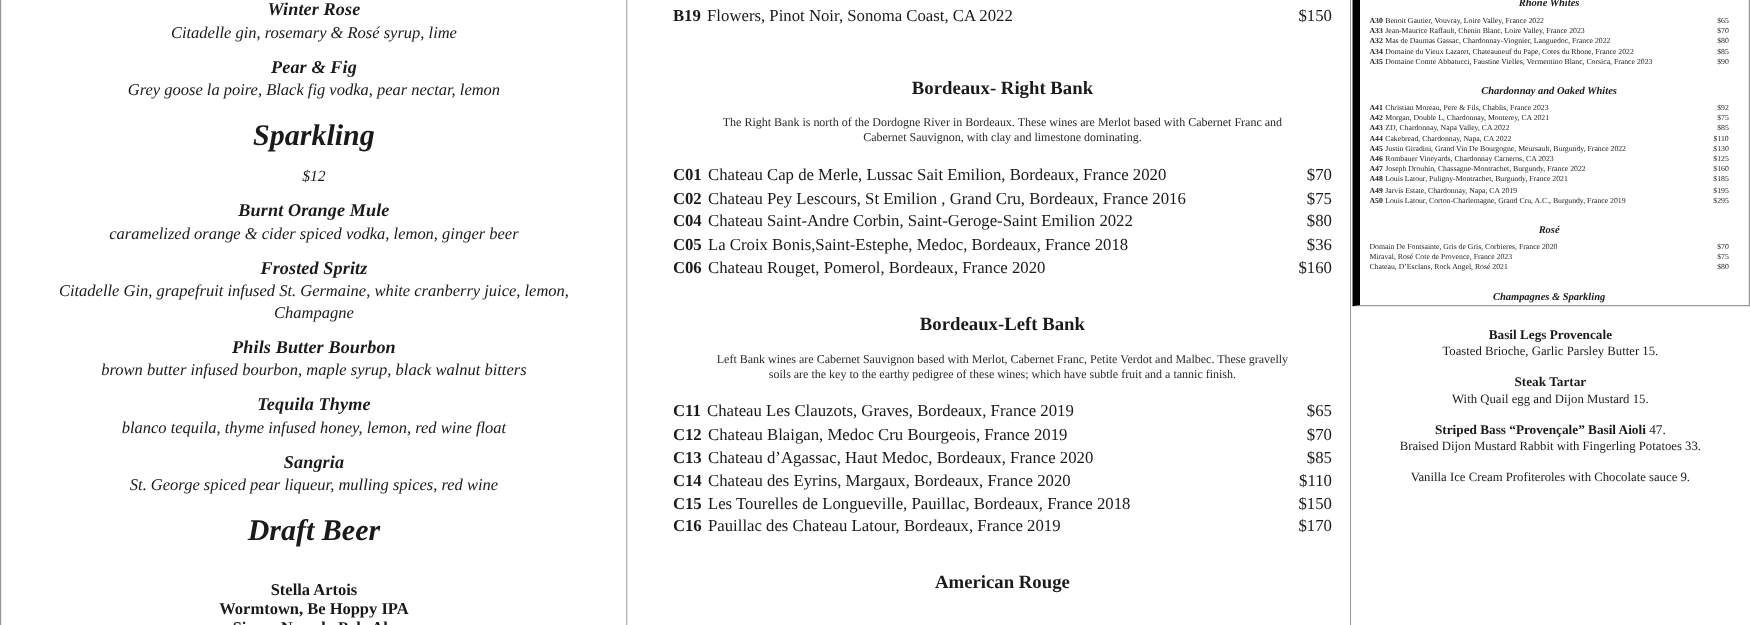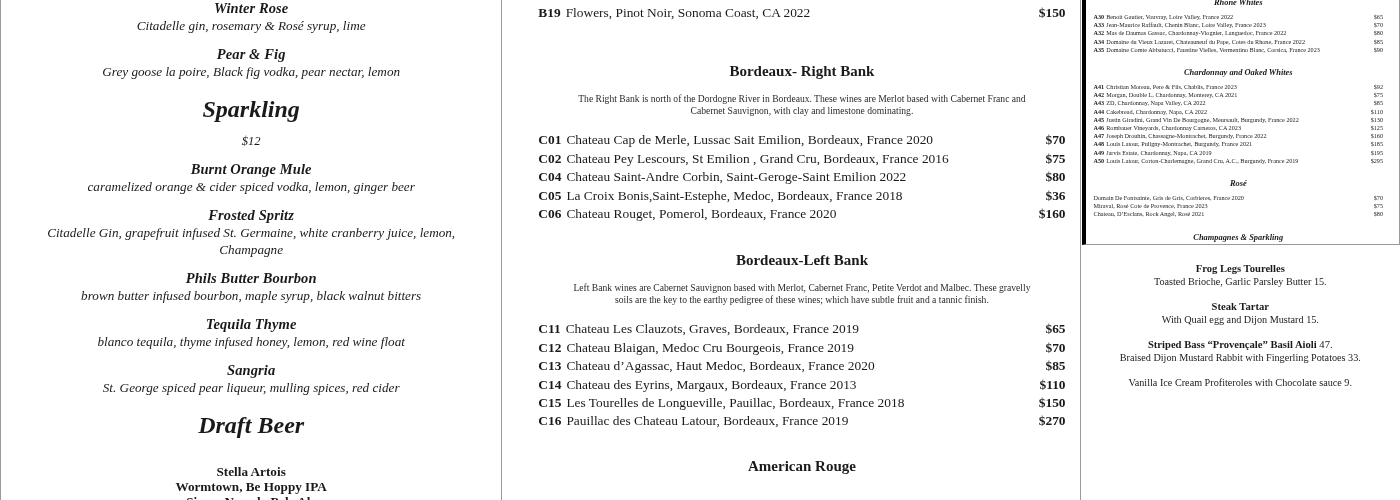--- a/index.html
+++ b/index.html
@@ -101,30 +101,30 @@
     font-size: 13.4px;
     line-height: 18.4px;
     white-space: nowrap;
   }
   .wine-row .code {
     font-weight: bold;
     margin-right: 5px;
   }
   .wine-row .desc { flex: 0 1 auto; }
   .wine-row .dots { flex: 1 1 auto; }
-  .wine-row .price { flex: 0 0 auto; text-align: right; font-weight: bold; }
+  .wine-row .price { flex: 0 0 auto; text-align: right; }
 
   
   .pane-right {
     width: 332px;
     padding: 0;
   }
   .right-card {
     position: relative;
-    border-left: 4px solid #000000;
+    border-left: 6px solid #000000;
     border-right: 1px solid #9a9a9a;
     border-bottom: 1px solid #9a9a9a;
     margin-left: 1px;
     padding: 0 16px 6px 8px;
     height: 245px;
     box-sizing: border-box;
     overflow: hidden;
   }
   .tiny-sec-title {
     text-align: center;
@@ -201,21 +201,21 @@
         <div>
           <p class="drink-name">Phils Butter Bourbon</p>
           <p class="drink-desc">brown butter infused bourbon, maple syrup, black walnut bitters</p>
         </div>
         <div>
           <p class="drink-name">Tequila Thyme</p>
           <p class="drink-desc">blanco tequila, thyme infused honey, lemon, red wine float</p>
         </div>
         <div>
           <p class="drink-name">Sangria</p>
-          <p class="drink-desc">St. George spiced pear liqueur, mulling spices, red cider</p>
+          <p class="drink-desc">St. George spiced pear liqueur, mulling spices, red wine</p>
         </div>
       </div>
 
       <h2 class="sec-title-script">Draft Beer</h2>
       <div class="beer-gap"></div>
       <div>
         <p class="beer-item">Stella Artois</p>
         <p class="beer-item">Wormtown, Be Hoppy IPA</p>
         <p class="beer-item">Sierra Nevada Pale Ale</p>
 
@@ -289,35 +289,35 @@
           <span class="price">$70</span>
         </div>
         <div class="wine-row">
           <span class="code">C13</span>
           <span class="desc">Chateau  d’Agassac, Haut Medoc, Bordeaux, France 2020</span>
           <span class="dots"></span>
           <span class="price">$85</span>
         </div>
         <div class="wine-row">
           <span class="code">C14</span>
-          <span class="desc">Chateau des Eyrins, Margaux, Bordeaux, France 2013</span>
+          <span class="desc">Chateau des Eyrins, Margaux, Bordeaux, France 2020</span>
           <span class="dots"></span>
           <span class="price">$110</span>
         </div>
         <div class="wine-row">
           <span class="code">C15</span>
           <span class="desc">Les Tourelles de Longueville, Pauillac, Bordeaux, France 2018</span>
           <span class="dots"></span>
           <span class="price">$150</span>
         </div>
         <div class="wine-row">
           <span class="code">C16</span>
           <span class="desc">Pauillac des Chateau Latour, Bordeaux, France 2019</span>
           <span class="dots"></span>
-          <span class="price">$270</span>
+          <span class="price">$170</span>
         </div>
       </div>
     </div>
 
     <div style="margin-top:26px">
       <h3 class="wine-sec-title">American Rouge</h3>
       <div style="height:26px"></div>
 
     </div>
 
@@ -458,21 +458,21 @@
 
       <div>
         <h4 class="tiny-sec-title">Champagnes &amp; Sparkling</h4>
       </div>
 
     </div>
 
     <div class="food-block" style="margin-top:17px">
 
       <div>
-        <p class="food-name">Frog Legs Tourelles</p>
+        <p class="food-name">Basil Legs Provencale</p>
         <p class="food-desc">Toasted Brioche, Garlic Parsley Butter 15.</p>
       </div>
 
       <div>
         <p class="food-name">Steak Tartar</p>
         <p class="food-desc">With Quail egg and Dijon Mustard 15.</p>
       </div>
 
       <div>
         <p class="food-name">

